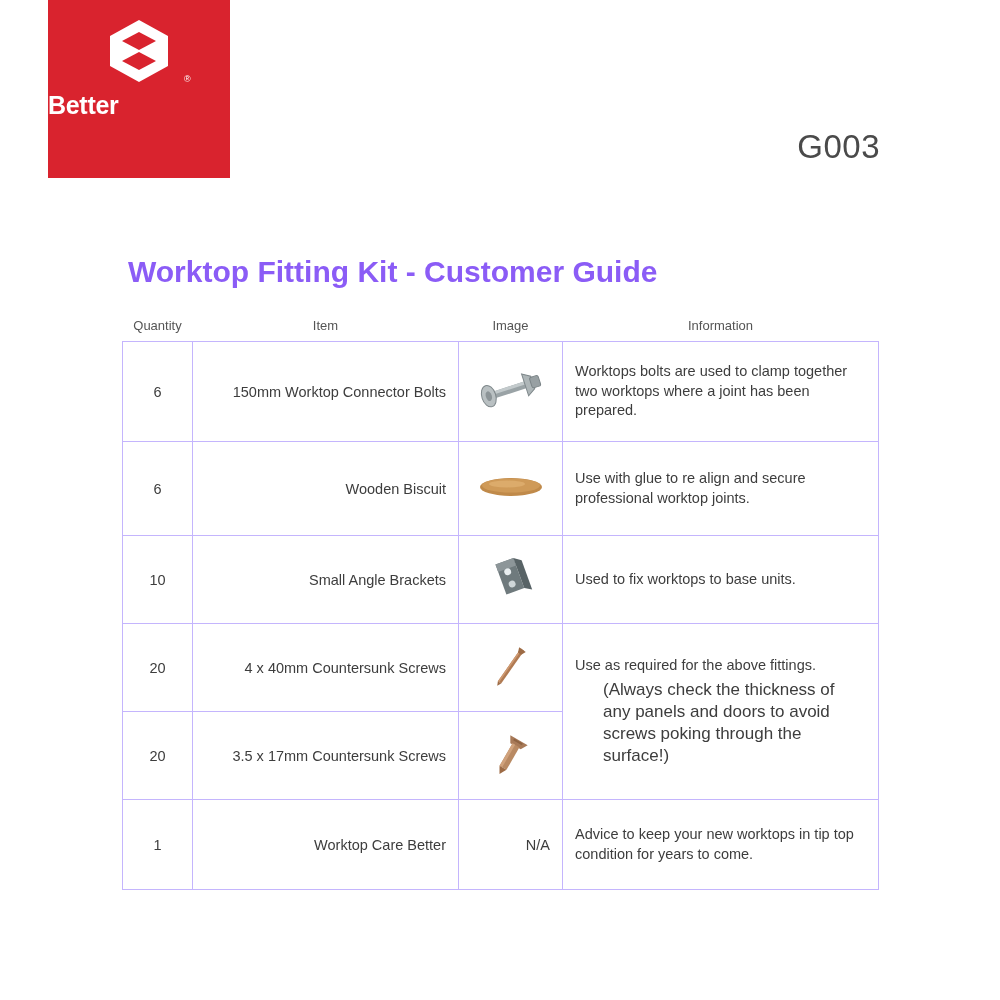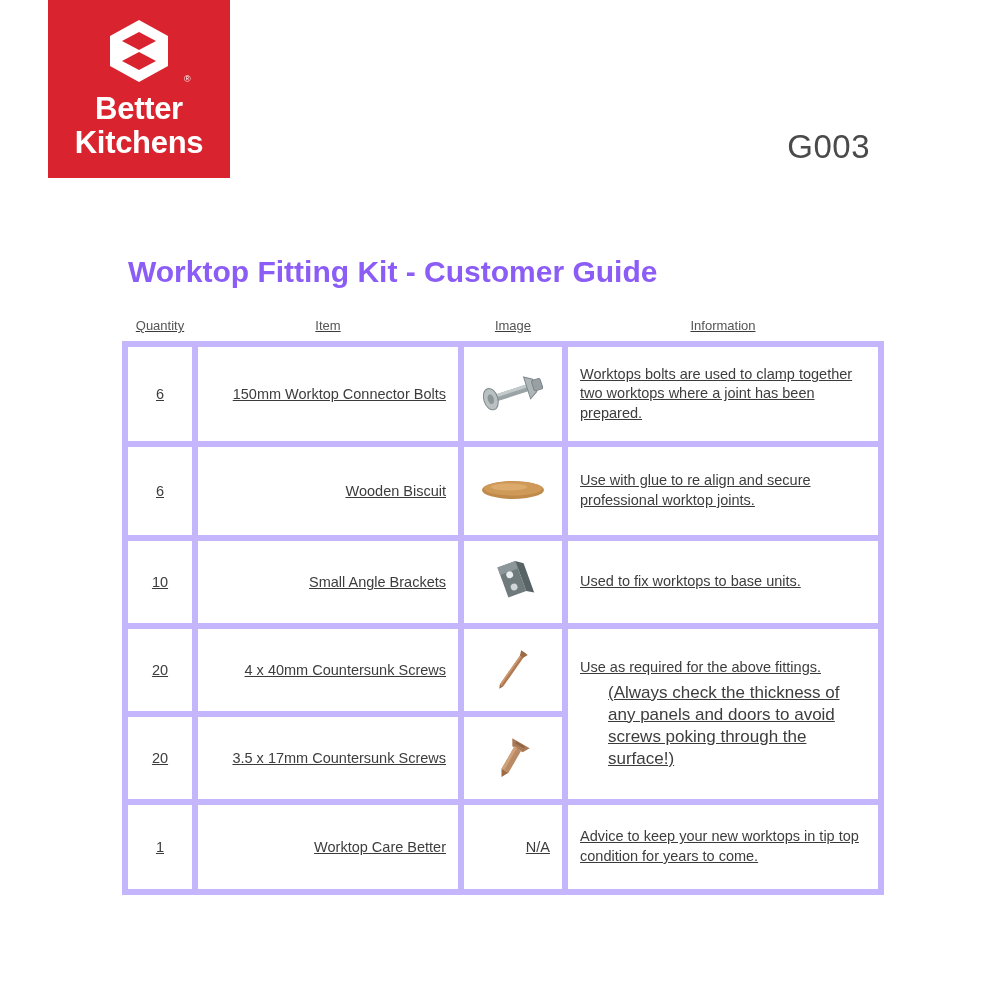--- a/index.html
+++ b/index.html
@@ -40,31 +40,30 @@
     left: 136px;
     top: 74px;
     font-size: 9px;
     color: #ffffff;
   }
   .logo-text {
     position: absolute;
     left: 0;
     right: 0;
     top: 92px;
-    text-align: center;
-    font-size: 31px;
+    font-size: 25px;
     font-weight: bold;
     line-height: 1.1;
     letter-spacing: -0.3px;
   }
   .logo-text .l2 { display: block; }
 
   .doc-code {
     position: absolute;
-    right: 130px;
+    right: 120px;
     top: 128px;
     font-size: 33px;
     color: #4a4a4a;
     letter-spacing: 0.5px;
   }
 
   
   .page-title {
     position: absolute;
     left: 128px;
@@ -73,42 +72,41 @@
     font-weight: bold;
     color: #8b5cf6;
   }
 
   
   .table-wrap {
     position: absolute;
     left: 122px;
     top: 318px;
     width: 756px;
-    text-decoration: underline;
   }
   table.kit {
     border-collapse: collapse;
     width: 756px;
     table-layout: fixed;
   }
   table.kit col.c-qty  { width: 70px; }
   table.kit col.c-item { width: 266px; }
   table.kit col.c-img  { width: 104px; }
   table.kit col.c-info { width: 316px; }
 
   table.kit thead th {
     font-weight: normal;
     font-size: 13px;
     color: #555555;
     padding: 0 0 8px 0;
     border: none;
     text-align: center;
   }
   table.kit tbody td {
-    border: 6px solid #c4b5fd;
+    border: 1px solid #c4b5fd;
     padding: 10px 12px;
     vertical-align: middle;
     font-size: 14.5px;
     color: #3d3d3d;
   }
   td.qty {
     text-align: center;
     font-size: 14.5px;
   }
   td.item { text-align: right; padding-left: 18px; }
@@ -140,21 +138,20 @@
   <span class="logo-mark">
     <svg width="66" height="66" viewBox="0 0 66 66" xmlns="http://www.w3.org/2000/svg">
       <polygon points="33,2 62,18 62,48 33,64 4,48 4,18" fill="#ffffff"></polygon>
       <path d="M33 14 L50 23 L33 32 L16 23 Z" fill="#d9232e"></path>
       <path d="M33 34 L50 43 L33 52 L16 43 Z" fill="#d9232e"></path>
     </svg>
   </span>
   <span class="logo-reg">®</span>
   <div class="logo-text">
     <span>Better</span>
-    <span class="l2">Kitchens</span>
   </div>
 </div>
 
 <div class="doc-code">G003</div>
 
 <div class="page-title">Worktop Fitting Kit - Customer Guide</div>
 
 <div class="table-wrap">
   <table class="kit">
     <colgroup>

